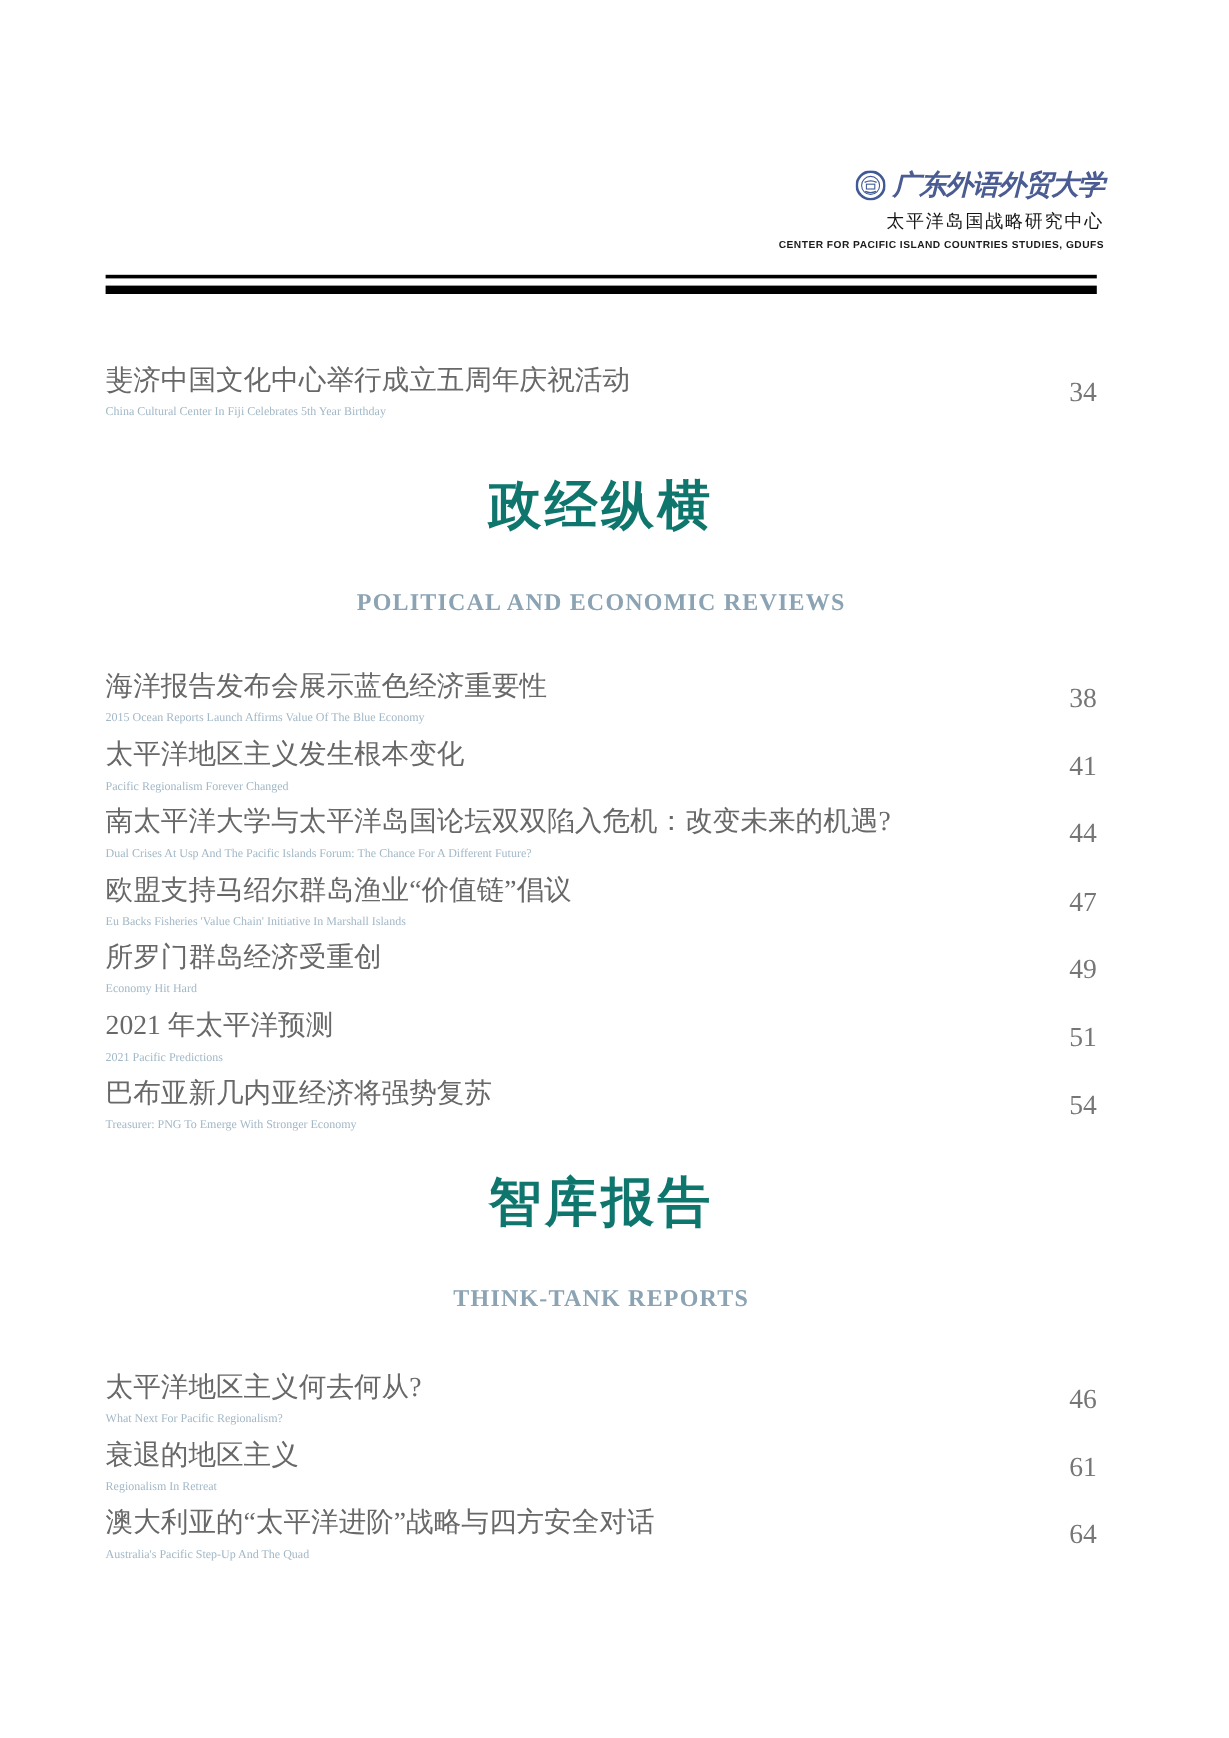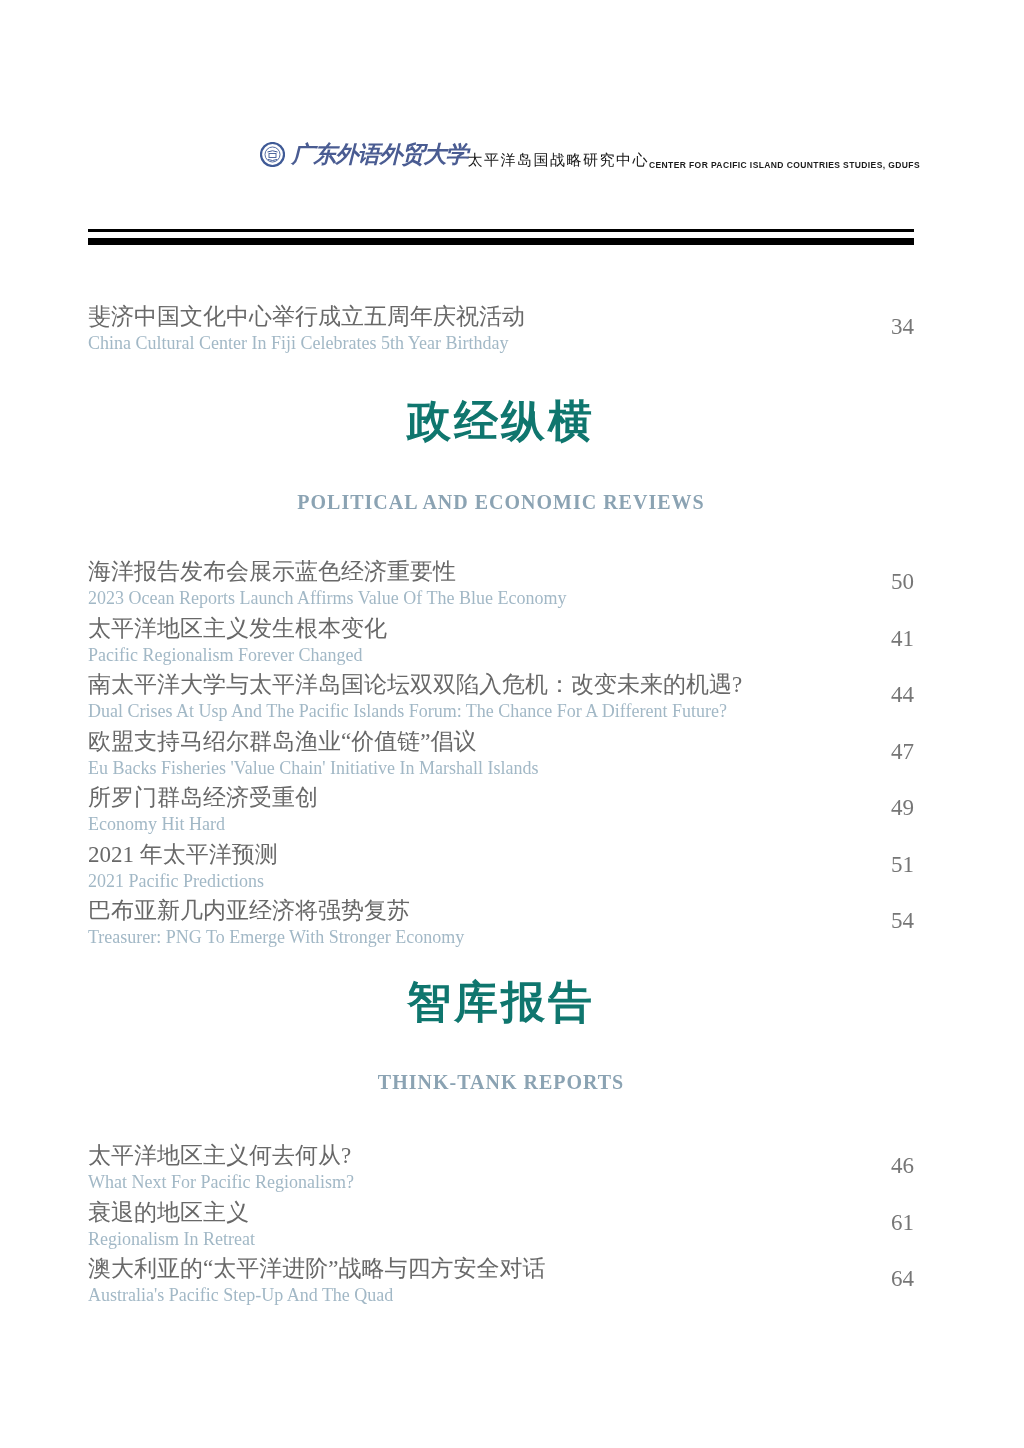--- a/index.html
+++ b/index.html
@@ -12,21 +12,21 @@
   }
   .page {
     position: absolute; inset: 0;
     background: #ffffff;
   }
 
   
   .brand {
     position: absolute;
     top: 138px; right: 104px;
-    display: flex; flex-direction: row;
+    display: flex; flex-direction: column;
     align-items: flex-end;
   }
   .brand-row1 {
     display: flex; align-items: center; gap: 6px;
     height: 32px;
   }
   .seal { width: 25px; height: 25px; display: block; }
   .brand-university {
     font-size: 23px;
     color: #4a5c92;
@@ -69,21 +69,21 @@
   }
   .entry-text { flex: 1 1 auto; min-width: 0; }
   .entry-title-cn {
     font-size: 23px;
     line-height: 30px;
     color: #686868;
     white-space: nowrap;
   }
   .entry-title-en {
     margin-top: 3px;
-    font-size: 18px;
+    font-size: 10px;
     line-height: 17px;
     color: #a2b8c6;
     white-space: nowrap;
   }
   .entry-page {
     flex: 0 0 auto;
     font-size: 23px;
     line-height: 30px;
     color: #767676;
   }
@@ -153,23 +153,23 @@
     </div>
   </div>
 
   <div class="section-heading-cn" id="section1-heading-cn">政经纵横</div>
   <div class="section-heading-en" id="section1-heading-en">POLITICAL AND ECONOMIC REVIEWS</div>
 
   <div class="entries" id="section1-entries">
     <div class="entry">
       <div class="entry-text">
         <div class="entry-title-cn">海洋报告发布会展示蓝色经济重要性</div>
-        <div class="entry-title-en">2023 Ocean Reports Launch Affirms Value Of The Blue Economy</div>
-      </div>
-      <div class="entry-page">50</div>
+        <div class="entry-title-en">2015 Ocean Reports Launch Affirms Value Of The Blue Economy</div>
+      </div>
+      <div class="entry-page">38</div>
     </div>
     <div class="entry">
       <div class="entry-text">
         <div class="entry-title-cn">太平洋地区主义发生根本变化</div>
         <div class="entry-title-en">Pacific Regionalism Forever Changed</div>
       </div>
       <div class="entry-page">41</div>
     </div>
     <div class="entry">
       <div class="entry-text">

